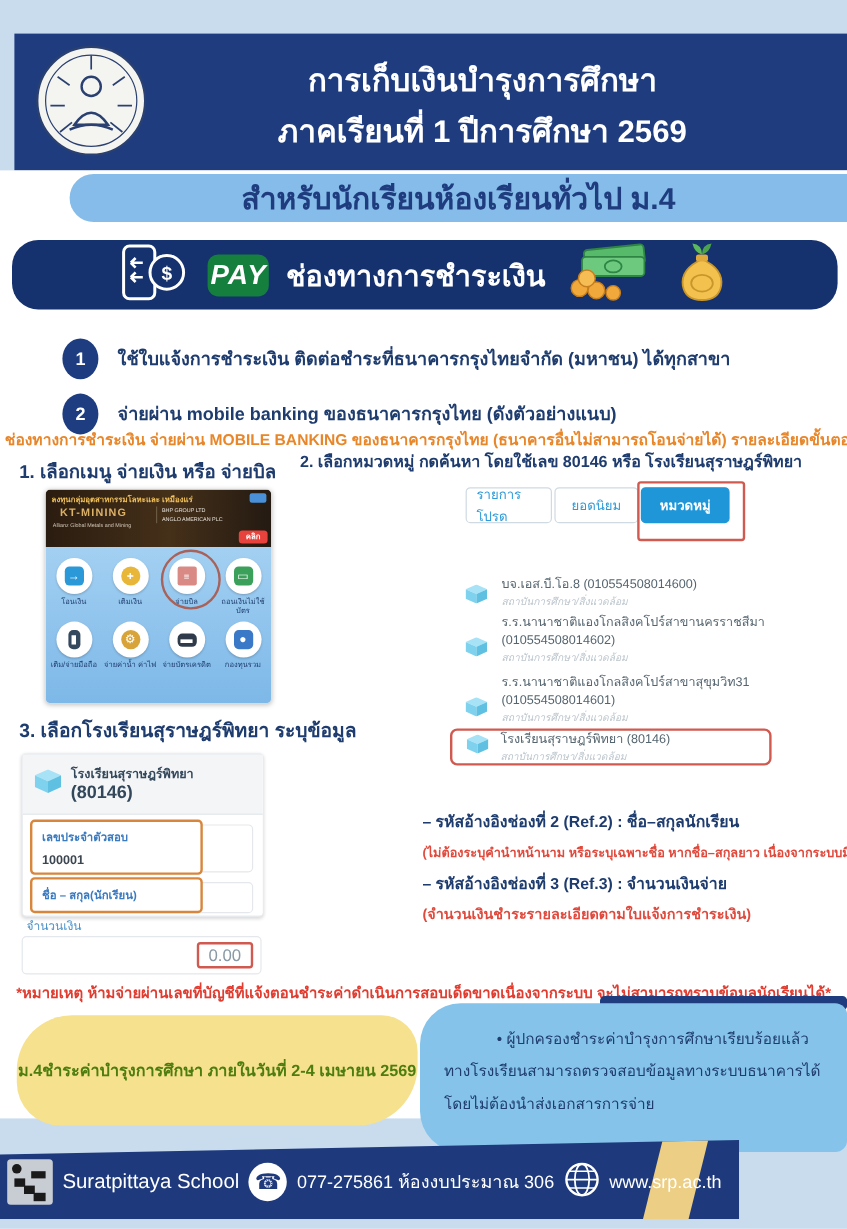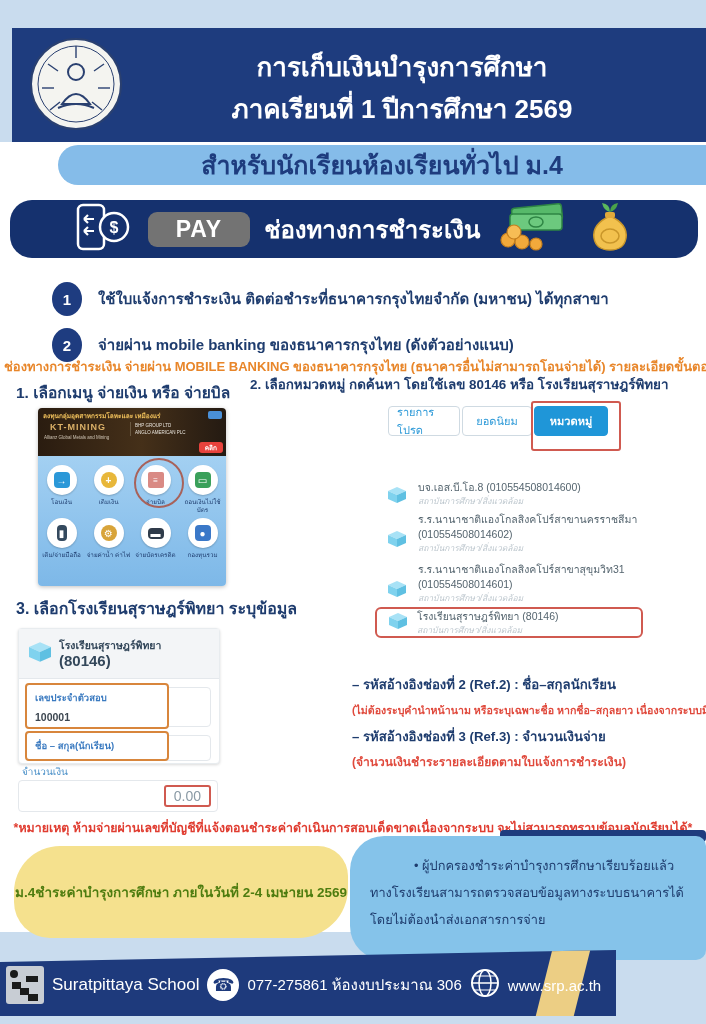--- a/index.html
+++ b/index.html
@@ -15,22 +15,22 @@
   .subbar{left:55px;top:142px;width:651px;height:46px;background:#85bce9;
           border:3px solid #ffffff;border-right:none;
           border-radius:26px 0 0 26px;box-sizing:border-box;
           display:flex;align-items:center;justify-content:center;}
   .subbar span{color:#1e3c7e;font-weight:bold;font-size:25px;}
   
   .sheet{left:0;top:142px;width:706px;height:790px;background:#ffffff;}
   
   .paybar{left:10px;top:200px;width:688px;height:58px;background:#15316e;
           border-radius:22px;display:flex;align-items:center;justify-content:center;gap:14px;}
-  .paybadge{background:#737373;color:#fff;font-weight:bold;
-            font-size:23px;padding:4px 28px;border-radius:9px;letter-spacing:1px;}
+  .paybadge{background:#15803d;color:#fff;font-weight:bold;font-style:italic;
+            font-size:23px;padding:4px 2px;border-radius:9px;letter-spacing:1px;}
   .paytitle{color:#fff;font-weight:bold;font-size:24px;}
   
   .stepnum{width:30px;height:34px;background:#1e3c80;border-radius:50%;
            color:#fff;font-weight:bold;font-size:15px;display:flex;
            align-items:center;justify-content:center;}
   .steptext{color:#1e3c6e;font-size:15px;font-weight:bold;}
   .orange-line{left:4px;top:356px;width:700px;color:#e8862a;font-weight:bold;
                font-size:13px;white-space:nowrap;}
   .colhead{color:#1e3c6e;font-weight:bold;}
   

